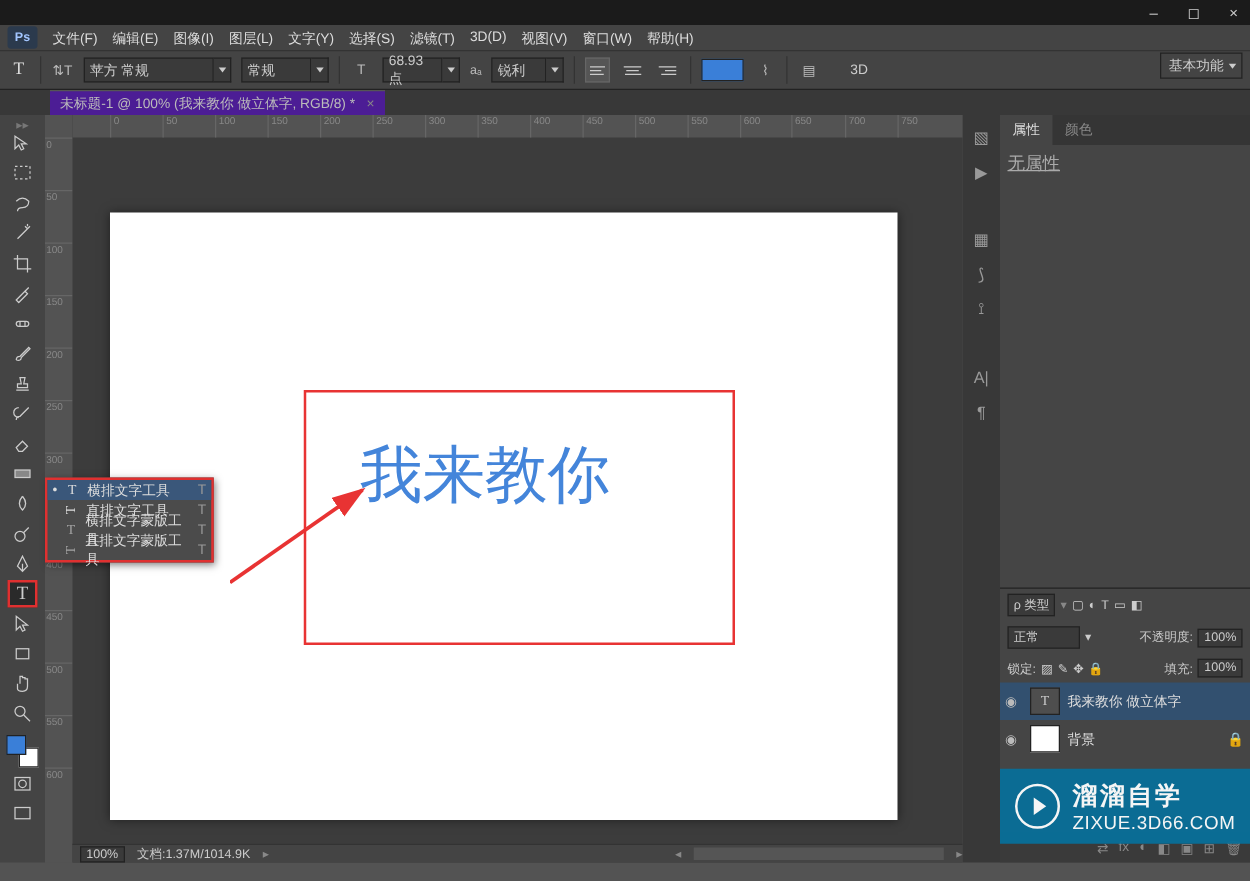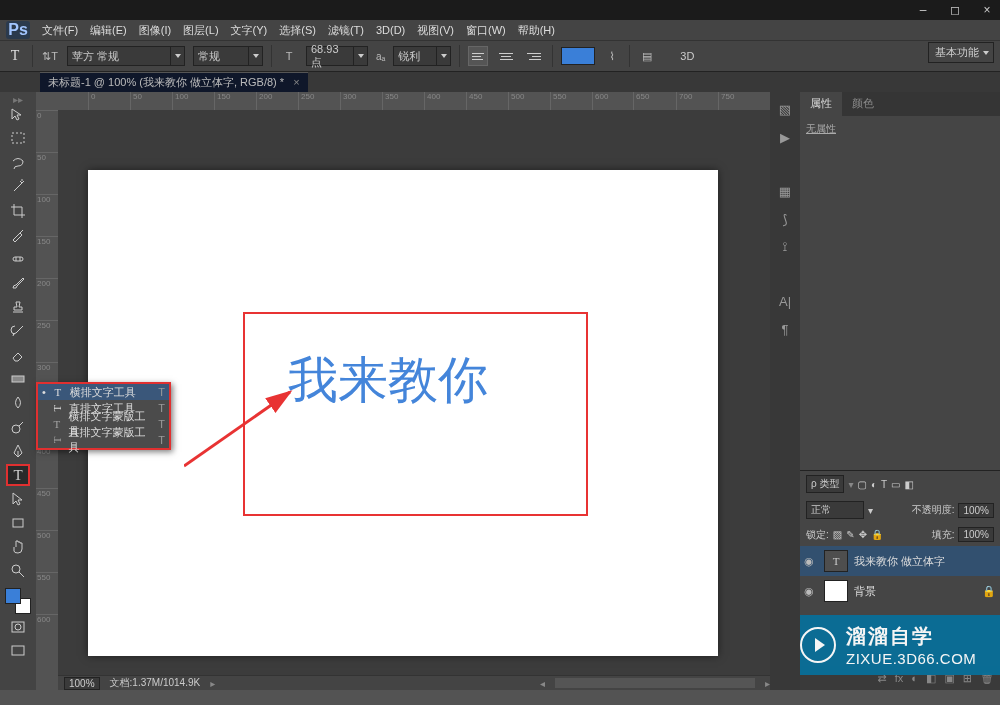--- a/index.html
+++ b/index.html
@@ -2,40 +2,40 @@
 <html><head>
 <meta charset="utf-8">
 <style>
   * { margin: 0; padding: 0; box-sizing: border-box; font-family: "Microsoft YaHei", sans-serif; }
   body { width: 1000px; height: 705px; background: #535353; overflow: hidden; position: relative; }
   
   .titlebar { height: 20px; background: #1b1b1b; display: flex; justify-content: flex-end; align-items: center; padding-right: 6px; gap: 18px; }
   .titlebar .winbtn { width: 14px; height: 14px; color: #ccc; display:flex; align-items:center; justify-content:center; font-size:12px; cursor:pointer; }
   
   .menubar { height: 20px; background: #444; display:flex; align-items:center; padding-left: 6px; color:#ddd; font-size:11px; }
-  .menubar .ps-icon { width:24px; height:18px; background:#2b3a4d; color:#a3c6ff; display:flex; align-items:center; justify-content:center; font-weight:bold; font-size:16px; border-radius:3px; margin-right:6px;}
+  .menubar .ps-icon { width:24px; height:18px; background:#2b3a4d; color:#a3c6ff; display:flex; align-items:center; justify-content:center; font-weight:bold; font-size:10px; border-radius:3px; margin-right:6px;}
   .menubar .menuitem { padding: 0 6px; cursor:pointer; }
   
   .optionsbar { height: 32px; background: #444; display:flex; align-items:center; padding-left:6px; gap:8px; border-top:1px solid #333; border-bottom:1px solid #222; }
   .opt-t { width:18px; height:18px; color:#ddd; display:flex; align-items:center; justify-content:center; font-family:'Times New Roman'; font-size:14px;}
   .opt-swap { width:18px; height:18px; color:#bbb; font-size:11px; display:flex; align-items:center; justify-content:center;}
   .opt-select { background:#3a3a3a; border:1px solid #222; color:#ccc; font-size:11px; height:20px; display:flex; align-items:center; padding:0 4px; }
   .opt-dropbtn { width:14px; height:20px; background:#3a3a3a; border:1px solid #222; border-left:none; display:flex; align-items:center; justify-content:center;}
   .opt-dropbtn::after { content:""; border-left:3px solid transparent; border-right:3px solid transparent; border-top:4px solid #ccc;}
   .opt-input { width:48px; height:20px; }
   .opt-divider { width:1px; height:22px; background:#333;}
   .align-btn { width:20px; height:20px; background:#444; display:flex; flex-direction:column; justify-content:center; gap:2px; padding:3px;}
   .align-btn.active { background:#555; border:1px solid #666;}
   .align-btn span { height:1px; background:#ccc; display:block;}
   .color-swatch { width:34px; height:18px; border:1px solid #222;}
   .workspace-btn { position:absolute; right:6px; top:42px; background:#444; border:1px solid #222; color:#ccc; font-size:11px; padding:2px 14px 2px 6px; display:flex; align-items:center;}
   .workspace-btn::after { content:""; position:absolute; right:4px; border-left:3px solid transparent; border-right:3px solid transparent; border-top:4px solid #ccc;}
   
   .doctab-row { height:20px; background:#383838; display:flex; align-items:flex-end; padding-left:40px; color:#bbb; font-size:11px;}
-  .doctab { background:#0f172a; padding: 2px 8px; border-top:1px solid #555;}
+  .doctab { background:#4c1d95; padding: 2px 8px; border-top:1px solid #555;}
   .doctab .close { margin-left:6px; color:#888;}
   
   .main { display:flex; height: 598px; }
   .toolbox { width:36px; background:#444; display:flex; flex-direction:column; align-items:center; padding-top:2px; gap:2px;}
   .tool { width:24px; height:22px; color:#ccc; display:flex; align-items:center; justify-content:center; cursor:pointer; position:relative;}
   .tool.sel { background:#2a2a2a; border:2px solid #e03030;}
   .tool svg { width:16px; height:16px; }
   .tool-colors { margin-top:4px; position:relative; width:26px; height:26px;}
   .tool-colors .fg { position:absolute; top:0; left:0; width:16px; height:16px; background:#3a7fd8; border:1px solid #222;}
   .tool-colors .bg { position:absolute; bottom:0; right:0; width:16px; height:16px; background:#fff; border:1px solid #222;}
@@ -55,40 +55,40 @@
   .scrollbar-h { height:15px; background:#444; display:flex; align-items:center; color:#ccc; font-size:10px; gap:10px; padding-left:6px; border-top:1px solid #333;}
   .zoom-field { background:#3a3a3a; border:1px solid #222; padding:0 4px;}
   
   .right-docks { width:30px; background:#383838; display:flex; flex-direction:column; align-items:center; padding-top:6px; gap:6px;}
   .dock-icon { width:22px; height:22px; color:#999; display:flex; align-items:center; justify-content:center; font-size:13px;}
   
   .panel-col { width:200px; background:#454545; display:flex; flex-direction:column;}
   .panel-tabs { height:24px; background:#353535; display:flex; font-size:11px; color:#888;}
   .panel-tab { padding:4px 10px; cursor:pointer;}
   .panel-tab.active { background:#454545; color:#ddd;}
-  .panel-body { flex:1; padding:6px; color:#aaa; font-size:10px;text-decoration:underline;}
+  .panel-body { flex:1; padding:6px; color:#aaa; font-size:14px;text-decoration:underline;}
   
   .layers-panel { border-top:1px solid #222;}
   .layers-ctrl { padding:4px 6px; display:flex; align-items:center; gap:4px; font-size:10px; color:#ccc;}
   .layers-ctrl .sel-sm { background:#3a3a3a; border:1px solid #222; padding:1px 4px; display:flex; align-items:center; }
   .layer-row { display:flex; align-items:center; height:30px; padding:0 4px; gap:6px; font-size:11px; color:#ddd;}
   .layer-row.active { background:#32506f;}
   .layer-eye { width:14px; color:#bbb;}
   .layer-thumb { width:24px; height:22px; border:1px solid #222; display:flex; align-items:center; justify-content:center;}
   .layer-thumb.type { background:#4e4e4e; color:#ccc; font-family:'Times New Roman';}
   .layer-thumb.white { background:#fff;}
   .layers-footer { height:24px; background:#3a3a3a; display:flex; align-items:center; justify-content:flex-end; gap:8px; padding-right:6px; color:#888; font-size:11px;}
   
   .tool-flyout { position:absolute; left:36px; top:382px; width:135px; background:#4b4b4b; border:2px solid #e03030; box-shadow:2px 2px 6px rgba(0,0,0,.5); font-size:11px; color:#ddd; z-index:10;}
   .flyout-row { display:flex; align-items:center; height:16px; padding:0 4px; gap:6px;}
   .flyout-row.sel { background:#3a577a;}
   .flyout-row .fi { width:12px; font-family:'Times New Roman'; text-align:center;}
   .flyout-row .key { margin-left:auto; color:#999;}
   
-  .watermark { position:absolute; right:0; bottom:30px; width:200px; height:60px; background:#086f99; color:#fff; display:flex; align-items:center; gap:10px; opacity:0.95;}
+  .watermark { position:absolute; right:0; bottom:30px; width:200px; height:60px; background:#086f99; color:#fff; display:flex; align-items:center; gap:10px; padding-left:12px; opacity:0.95;}
   .watermark .play { width:36px; height:36px; border:2px solid #fff; border-radius:50%; display:flex; align-items:center; justify-content:center;}
   .watermark .play::after { content:""; border-left:10px solid #fff; border-top:7px solid transparent; border-bottom:7px solid transparent; margin-left:3px;}
   .watermark .wt1 { font-size:20px; font-weight:bold; letter-spacing:2px;}
   .watermark .wt2 { font-size:15px; letter-spacing:0.5px;}
 </style>
 </head>
 <body>
 
 <div class="titlebar">
   <div class="winbtn">–</div>

